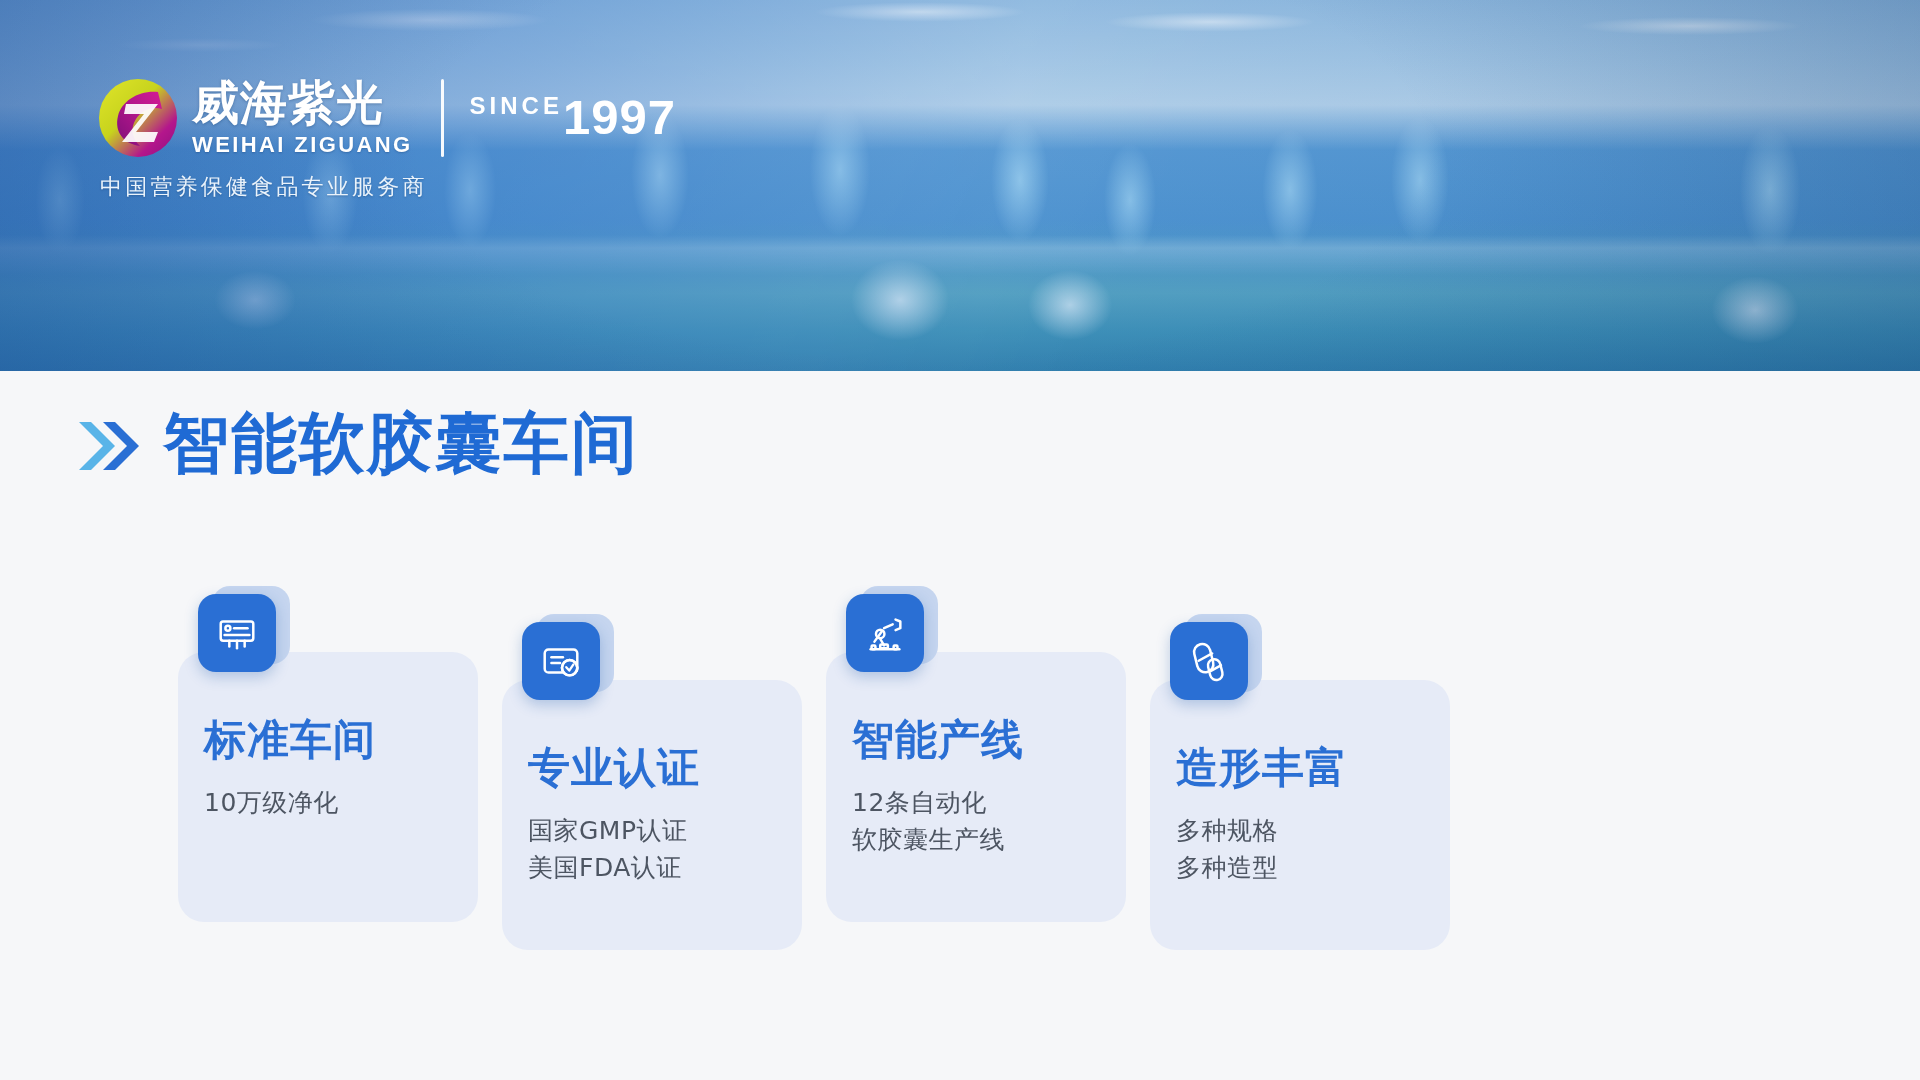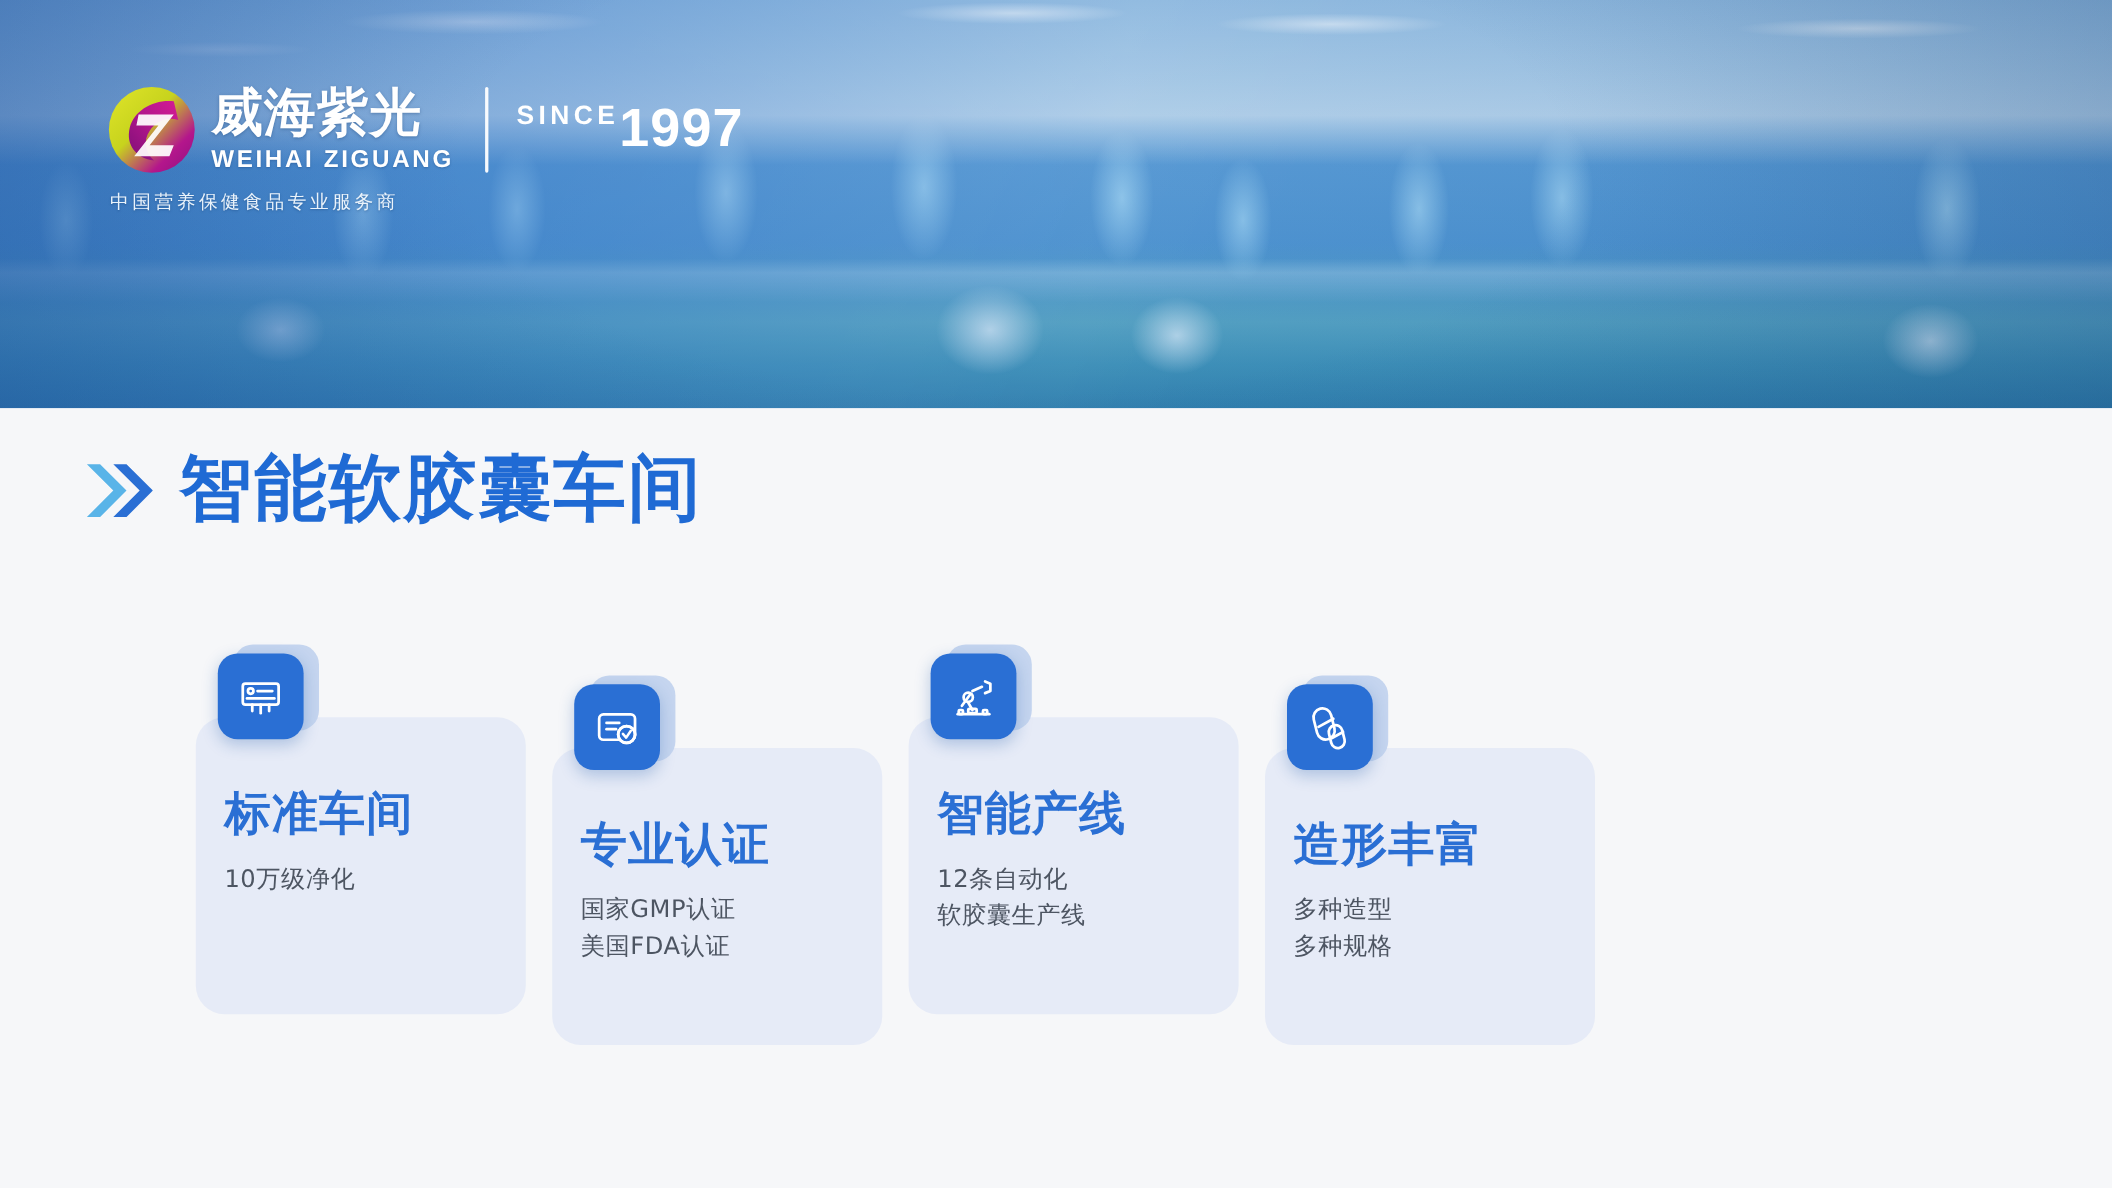--- a/index.html
+++ b/index.html
@@ -98,21 +98,21 @@
   .since-word {
     font-size: 24px; font-weight: 600; letter-spacing: 4px;
     line-height: 1; margin-bottom: 3px;
   }
   .since-year {
     font-size: 49px; font-weight: 700; letter-spacing: 1px; line-height: .96;
   }
   .logo-tagline {
     margin-top: 12px; margin-left: 4px;
     font-family: "DejaVu Sans", "Liberation Sans", sans-serif;
-    font-size: 17px; color: #eaf3fb; letter-spacing: 3.2px;
+    font-size: 22px; color: #eaf3fb; letter-spacing: 3.2px;
     text-shadow: 0 1px 2px rgba(12,48,96,.35);
   }
 
   
   .section-head {
     position: absolute; left: 77px; top: 410px;
     display: flex; align-items: center;
   }
   .chevrons { width: 62px; height: 60px; flex: none; margin-right: 24px; margin-top: 6px; }
   .section-title {
@@ -148,21 +148,21 @@
   .icon-tile svg { width: 46px; height: 46px; display: block; }
   .card-body { position: absolute; left: 26px; top: 66px; right: 18px; }
   .card-title {
     font-family: "DejaVu Sans", "Liberation Sans", sans-serif;
     font-size: 42px; font-weight: 700; color: #2a6fd4;
     letter-spacing: 1px; line-height: 1.05;
   }
   .card-lines {
     margin-top: 22px;
     font-family: "DejaVu Sans", "Liberation Sans", sans-serif;
-    font-size: 22px; color: #4d5562; line-height: 1.48;
+    font-size: 25px; color: #4d5562; line-height: 1.48;
     letter-spacing: .5px;
   }
   .card-line { white-space: nowrap; }
 
   
   .card.offset-down { margin-top: 28px; }
 </style>
 </head>
 <body>
 
@@ -306,20 +306,20 @@
             <rect x="10" y="6" width="17" height="30" rx="8.5" transform="rotate(-14 18.5 21)"></rect>
             <path d="M12.5 22 L28 18" transform="rotate(-14 20 20)"></path>
             <rect x="24" y="22" width="13" height="22" rx="6.5" transform="rotate(-14 30.5 33)"></rect>
             <path d="M25.5 33 L37 30" transform="rotate(-14 31 31.5)"></path>
           </svg>
         </span>
       </div>
       <div class="card-body">
         <div class="card-title">造形丰富</div>
         <div class="card-lines">
+          <div class="card-line">多种规格</div>
           <div class="card-line">多种造型</div>
-          <div class="card-line">多种规格</div>
         </div>
       </div>
     </div>
 
   </div>
 </div>
 
 </body></html>

